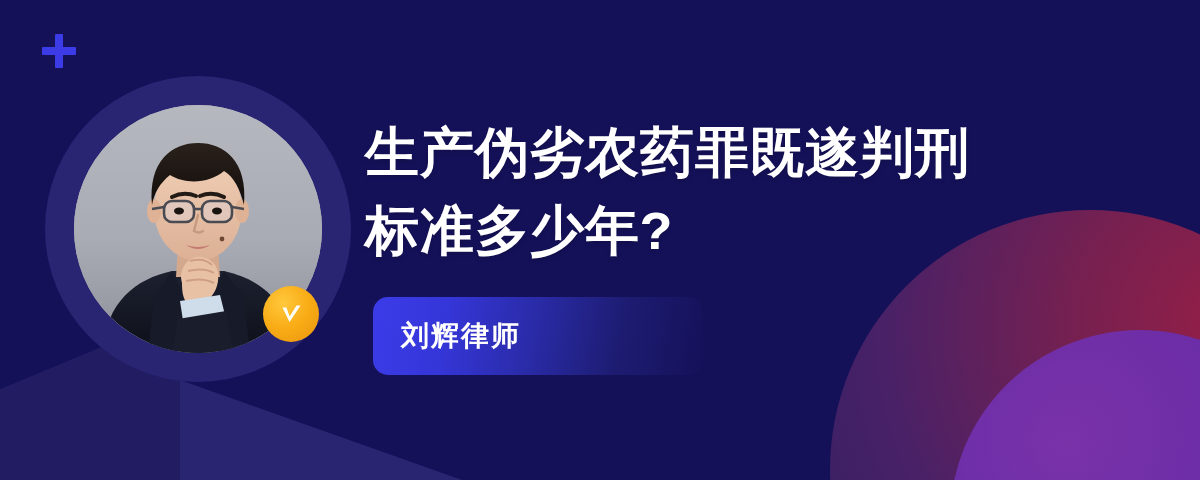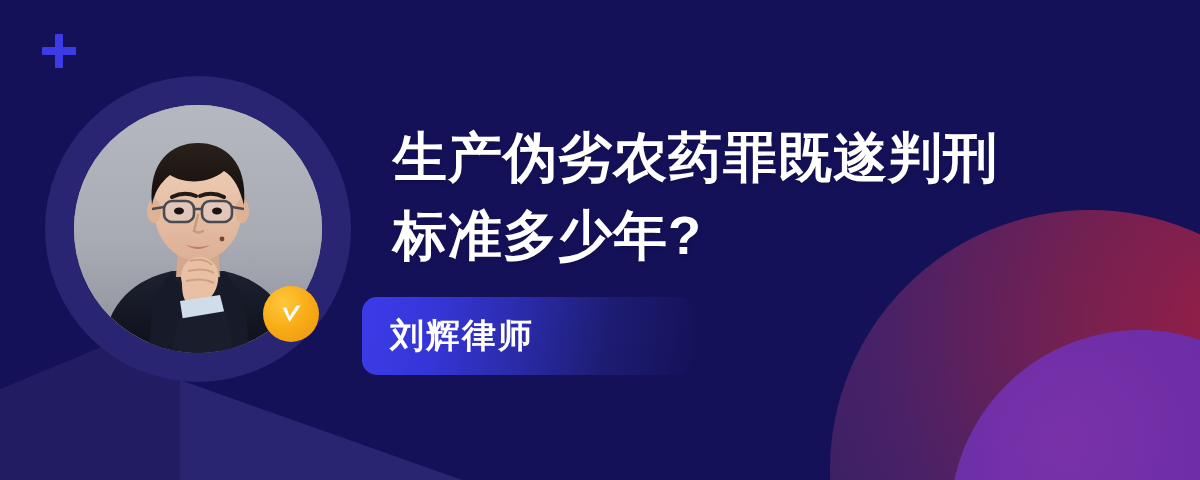--- a/index.html
+++ b/index.html
@@ -123,48 +123,49 @@
     background: radial-gradient(circle at 36% 30%, #ffc83c 0%, #f9ac16 48%, #e8950c 100%);
     display: flex;
     align-items: center;
     justify-content: center;
   }
   .verify-badge svg { display: block; }
 
   
   .content {
     position: absolute;
-    left: 393px;
+    left: 365px;
     top: 118px;
     width: 700px;
+    font-family: Liberation Mono, monospace;
   }
   .headline {
     margin: 0;
     color: #ffffff;
     font-size: 54px;
     font-weight: 700;
     line-height: 78px;
     letter-spacing: 1px;
     white-space: pre-line;
     text-shadow: 0 2px 4px rgba(0,0,0,0.18);
   }
 
   .name-button {
     position: absolute;
-    left: 362px;
+    left: 373px;
     top: 297px;
     width: 330px;
     height: 78px;
     border: none;
     border-radius: 15px;
     padding: 0 0 0 28px;
     text-align: left;
     color: #ffffff;
     font-family: Liberation Mono, monospace;
-    font-size: 34px;
+    font-size: 28px;
     font-weight: 700;
     letter-spacing: 2px;
     cursor: pointer;
     background: linear-gradient(100deg,
         #3b3ce8 0%,
         #3536d8 22%,
         #2a2ba8 48%,
         #1d1c72 74%,
         rgba(21,17,89,0) 100%);
     display: flex;

